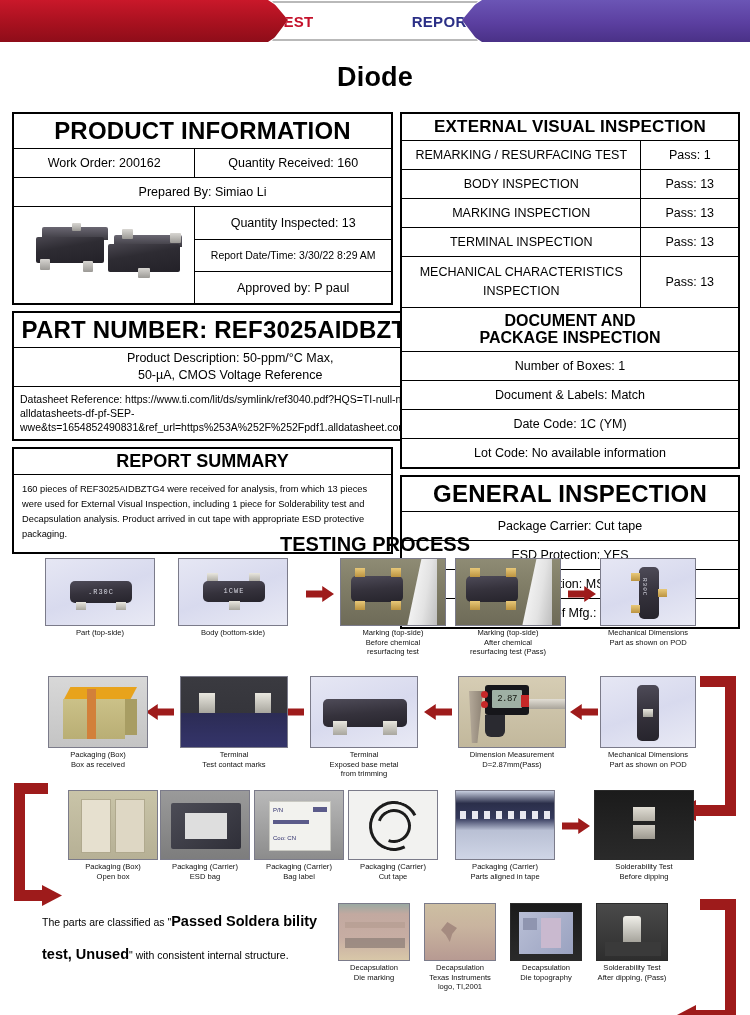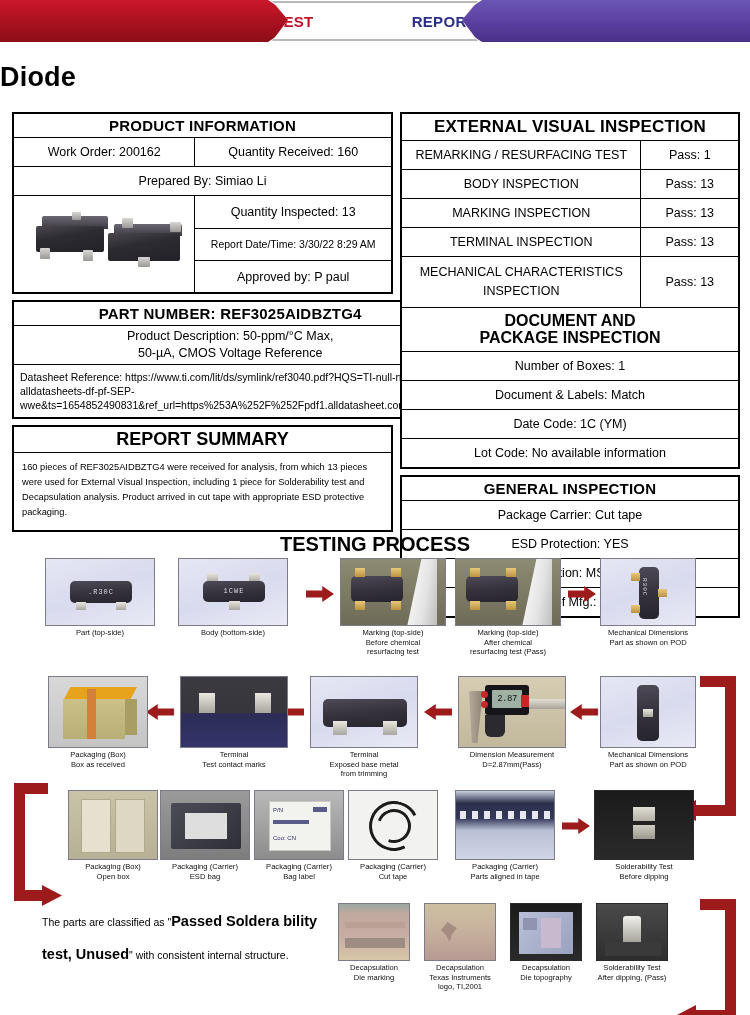--- a/index.html
+++ b/index.html
@@ -29,32 +29,32 @@
     background: #ffffff;
     border: 2px solid #b9b9b9;
     clip-path: polygon(0 0, 206px 0, 190px 19px, 206px 40px, 0 40px, 16px 19px);
     display: flex; align-items: center; justify-content: space-between; gap: 6px;
   }
   .banner-word-1 { font-size: 15px; font-weight: bold; color: #c4102a; letter-spacing: .3px; }
   .banner-word-2 { font-size: 15px; font-weight: bold; color: #2b2f86; letter-spacing: .3px; }
 
   
   .doc-title {
-    font-size: 27px; font-weight: bold;
+    text-align: center; font-size: 27px; font-weight: bold;
     margin-top: 20px; letter-spacing: .2px;
   }
 
   
   .cols { position: absolute; left: 0; top: 112px; width: 750px; }
   .col-left { position: absolute; left: 12px; top: 0; width: 381px; }
   .col-right { position: absolute; left: 400px; top: 0; width: 340px; }
 
   .tbl { width: 100%; border: 2px solid #000; border-collapse: collapse; margin-bottom: 6px; background: #fff; }
   .tbl td { border: 1px solid #000; text-align: center; vertical-align: middle; font-size: 12.5px; padding: 3px 4px; }
-  .tbl td.h1 { font-size: 15px; font-weight: bold; padding: 3px 2px; letter-spacing: .2px; }
+  .tbl td.h1 { font-size: 24px; font-weight: bold; padding: 3px 2px; letter-spacing: .2px; }
   .tbl td.h2 { font-size: 16px; font-weight: bold; padding: 4px 2px; line-height: 1.12; }
   .tbl td.small { font-size: 10.5px; line-height: 1.35; text-align: left; padding: 5px 6px; }
   .tbl td.pad { font-size: 12.5px; padding: 7px 4px; }
   .tbl td.imgcell { padding: 0; }
 
   
   .prod-photo { width: 100%; height: 96px; background: #fff; position: relative; }
   .chip { position: absolute; }
   .chip-body {
     position: absolute; background: linear-gradient(170deg,#4a4750 0%, #2e2c33 40%, #232128 100%);

